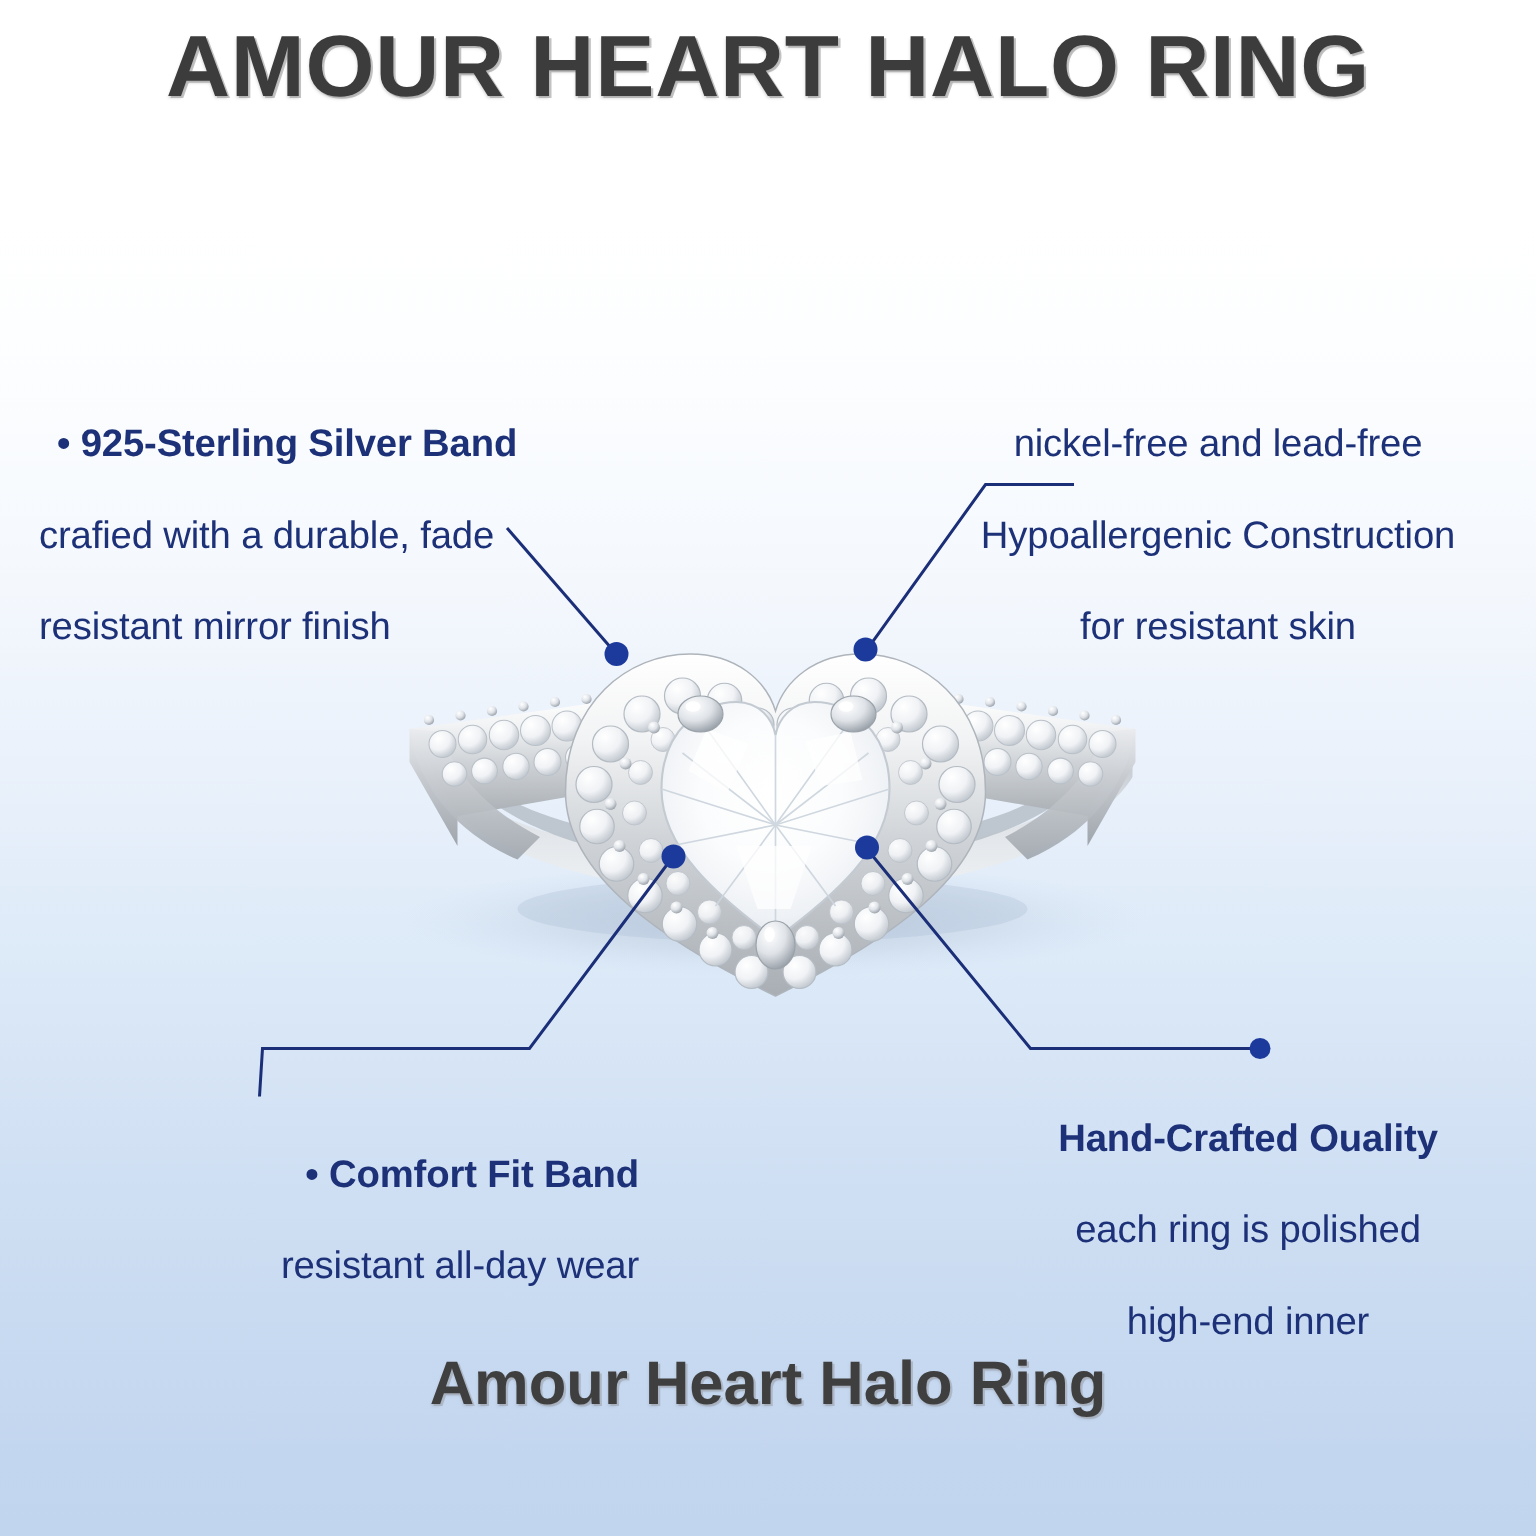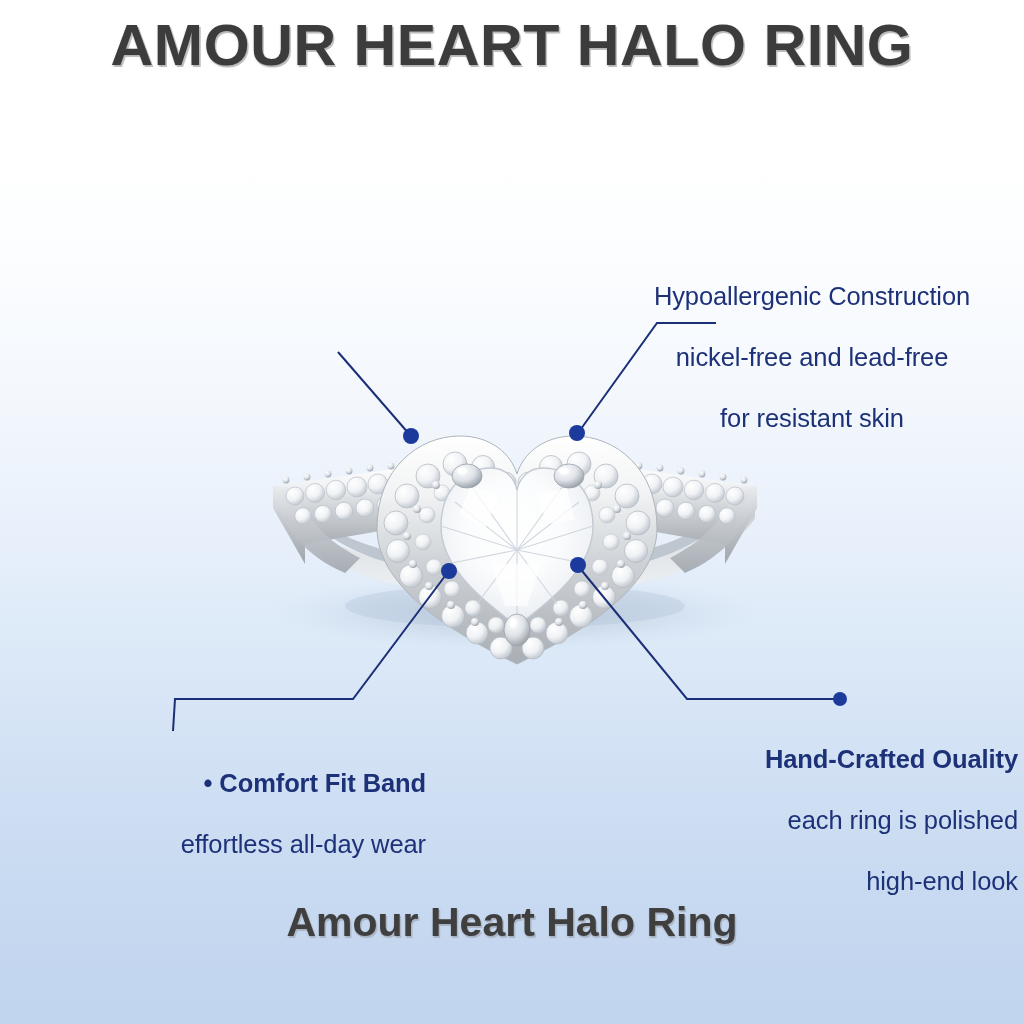--- a/index.html
+++ b/index.html
@@ -56,21 +56,21 @@
     line-height:30.5px;
     letter-spacing:-0.1px;
     white-space:pre-line;
   }
   .callout .hd{font-weight:bold;display:block;}
   .callout .ln{display:block;}
 
   #callout-tl{ left:26px; top:250px; width:420px; text-align:left; }
   #callout-tr{ left:612px; top:250px; width:400px; text-align:center; }
   #callout-bl{ left:26px; top:737px; width:400px; text-align:right; }
-  #callout-br{ left:646px; top:713px; width:372px; text-align:right; }
+  #callout-br{ left:646px; top:713px; width:372px; text-align:center; }
 
   #callout-tl .hd{margin-left:12px;}
   #callout-bl .hd{margin-left:20px;}
 
   .wm{
     color:#6f8fc4;
     font-weight:bold;
     text-shadow:
       0 0 3px #dfeaf8, 0 0 3px #dfeaf8, 1px 1px 0 #e8f0fa, -1px -1px 0 #e8f0fa;
   }
@@ -313,33 +313,38 @@
     </g>
     <g fill="#1b3a9c">
       <circle cx="411" cy="436" r="8"></circle>
       <circle cx="577" cy="433" r="8"></circle>
       <circle cx="449" cy="571" r="8"></circle>
       <circle cx="578" cy="565" r="8"></circle>
       <circle cx="840" cy="699" r="7"></circle>
     </g>
   </svg>
 
+  <div class="callout" id="callout-tl">
+    <span class="hd">• 925-Sterling Silver Band</span>
+    <span class="ln">crafied with a durable, fade</span>
+    <span class="ln">resistant mirror finish</span>
+  </div>
 
   <div class="callout" id="callout-tr">
+    <span class="ln">nickel-free and lead-free</span>
     <span class="ln">Hypoallergenic Construction</span>
-    <span class="ln">nickel-free and lead-free</span>
     <span class="ln">for resistant skin</span>
   </div>
 
   <div class="callout" id="callout-bl">
     <span class="hd">• Comfort Fit Band</span>
-    <span class="ln">effortless all-day wear</span>
+    <span class="ln">resistant all-day wear</span>
   </div>
 
   <div class="callout" id="callout-br">
     <span class="hd">Hand-Crafted Ouality</span>
     <span class="ln">each ring is polished</span>
-    <span class="ln">high-end look</span>
+    <span class="ln">high-end inner</span>
   </div>
 
   <div id="caption">Amour Heart Halo Ring</div>
 
 </div>
 
 </body></html>

